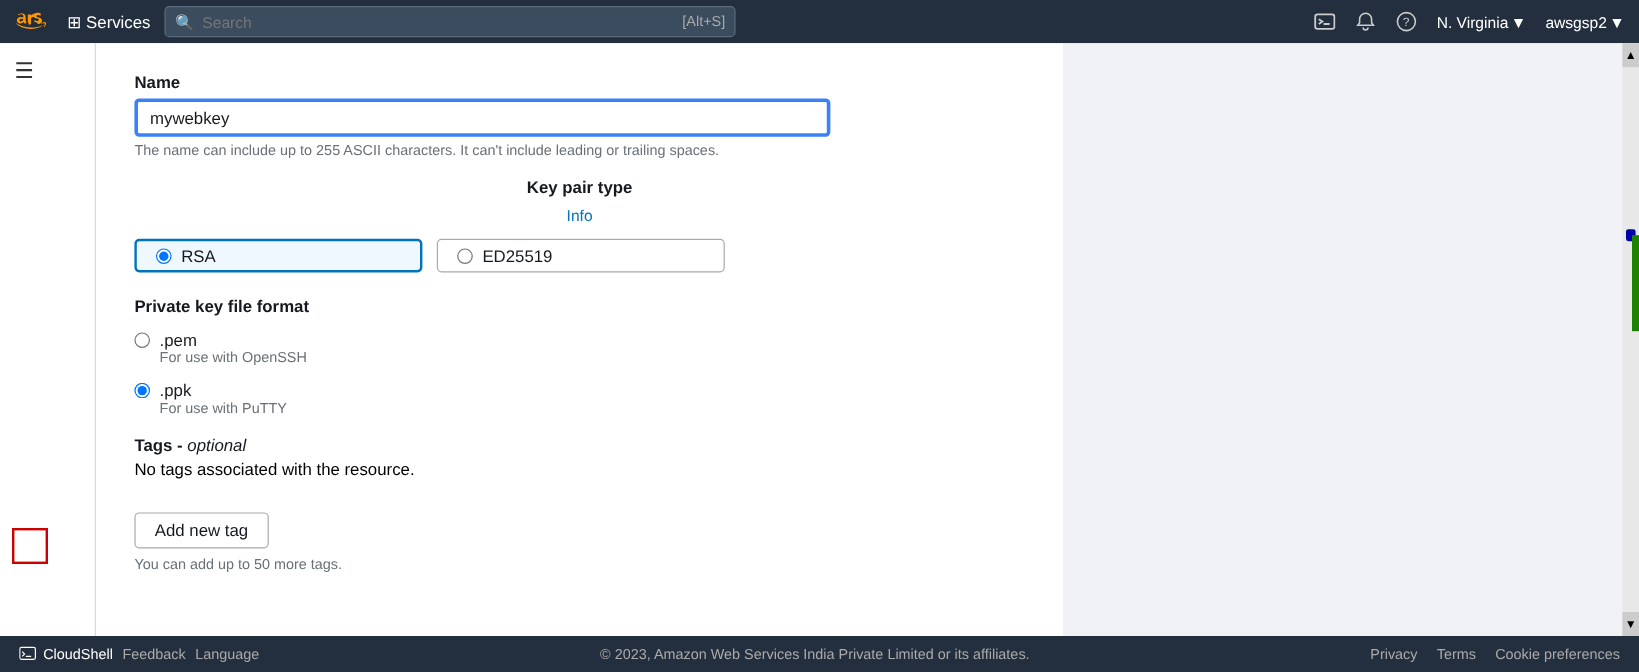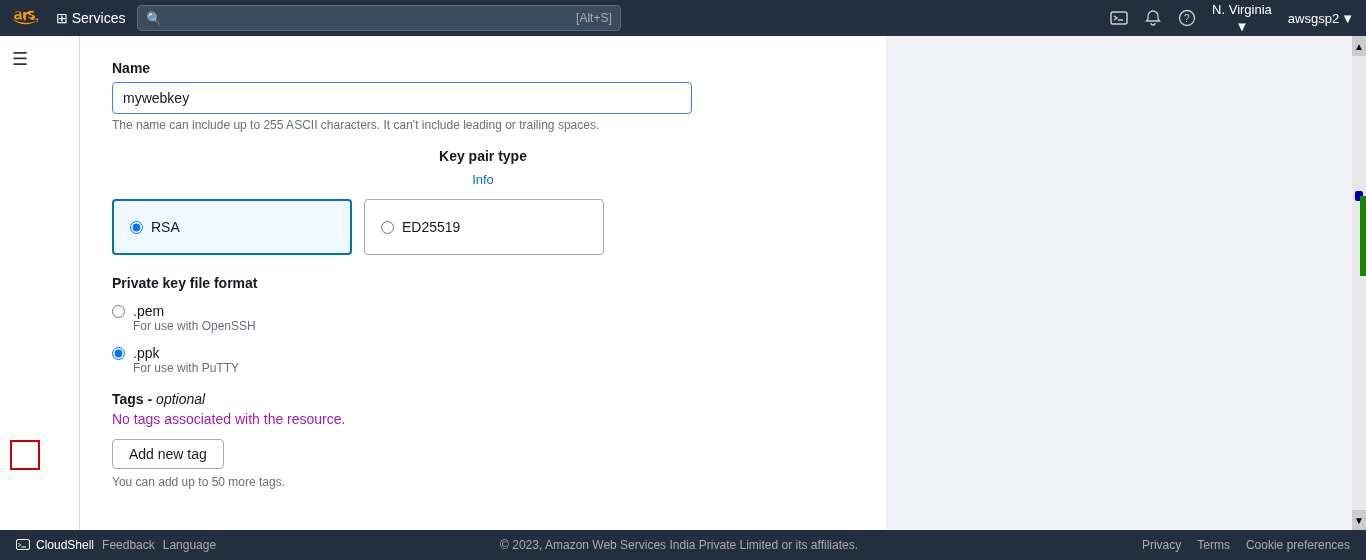--- a/index.html
+++ b/index.html
@@ -55,21 +55,21 @@
     .nav-icon-btn {
       color: #ccc;
       font-size: 16px;
       cursor: pointer;
       display: flex; align-items: center;
     }
     .nav-region {
       color: #fff;
       font-size: 13px;
       cursor: pointer;
-      display: flex; align-items: center; gap: 2px; flex-direction: column;
+      display: flex; align-items: center; gap: 2px;
     }
     .nav-account {
       color: #fff;
       font-size: 13px;
       cursor: pointer;
       display: flex; align-items: center; gap: 2px;
     }
 
     
     .page-layout {
@@ -115,21 +115,21 @@
     .form-section { max-width: 760px; }
     .field-label {
       font-size: 14px;
       font-weight: 700;
       color: #16191f;
       margin-bottom: 6px;
     }
     .text-input {
       width: 580px;
       height: 32px;
-      border: 1px solid #3b82f6;
+      border: 3px solid #3b82f6;
       border-radius: 4px;
       padding: 0 10px;
       font-size: 14px;
       color: #16191f;
       outline: none;
     }
     .field-hint {
       font-size: 12px;
       color: #687078;
       margin-top: 4px;
@@ -161,21 +161,21 @@
     }
     .radio-option {
       display: flex;
       align-items: center;
       gap: 8px;
       border: 1px solid #aaa;
       border-radius: 4px;
       padding: 12px 16px;
       cursor: pointer;
       min-width: 240px;
-      height: 56px;
+      height: 28px;
     }
     .radio-option.selected {
       border: 2px solid #0073bb;
       background: #f0f8ff;
     }
     .radio-option input[type=radio] { cursor: pointer; }
     .radio-label { font-size: 14px; color: #16191f; }
 
     .pf-section-title {
       font-size: 14px;
@@ -199,21 +199,21 @@
       font-weight: 700;
       color: #16191f;
       margin-bottom: 4px;
     }
     .tags-optional {
       font-weight: 400;
       font-style: italic;
       font-size: 14px;
       color: #16191f;
     }
-    .tags-none { font-size: 14px; color: #a21caf; margin-bottom: 12px; }
+    .tags-none { font-size: 14px; color: #000000; margin-bottom: 28px; }
     .add-tag-btn {
       border: 1px solid #aaa;
       background: #fff;
       border-radius: 4px;
       padding: 6px 16px;
       font-size: 14px;
       cursor: pointer;
       color: #16191f;
     }
     .tags-hint { font-size: 12px; color: #687078; margin-top: 6px; }
@@ -262,20 +262,21 @@
       <path d="M30 15.8c-3.5 2.6-8.6 4-13 4-6.1 0-11.6-2.3-15.8-6 .3-.3.7 0 1 .2 4.5 2.6 10 4.1 15.8 4.1 3.9 0 8.1-.8 12-2.4.5-.3 1 .3.5.7z" fill="#FF9900"></path>
       <path d="M31.6 14c-.4-.5-2.7-.2-3.7-.1-.3 0-.4-.2-.1-.4 1.8-1.3 4.8-.9 5.1-.5.3.4-.1 3.4-1.8 4.8-.3.2-.5.1-.4-.2.4-1 1.3-3.1.9-3.6z" fill="#FF9900"></path>
     </svg>
   </div>
   <div class="nav-services">
     <span>⊞</span>
     <span>Services</span>
   </div>
   <div class="search-bar">
     <span style="color:#aaa;">🔍</span>
+    <input type="text" placeholder="Search" style="">
     <span class="search-shortcut">[Alt+S]</span>
   </div>
   <div class="nav-spacer"></div>
   <div class="nav-icons">
     <div class="nav-icon-btn" title="CloudShell">
       <svg width="18" height="18" viewBox="0 0 18 18" fill="none">
         <rect x="1" y="3" width="16" height="12" rx="2" stroke="#ccc" stroke-width="1.5" fill="none"></rect>
         <polyline points="4,7 7,9 4,11" stroke="#ccc" stroke-width="1.5" fill="none"></polyline>
         <line x1="8" y1="11" x2="13" y2="11" stroke="#ccc" stroke-width="1.5"></line>
       </svg>

